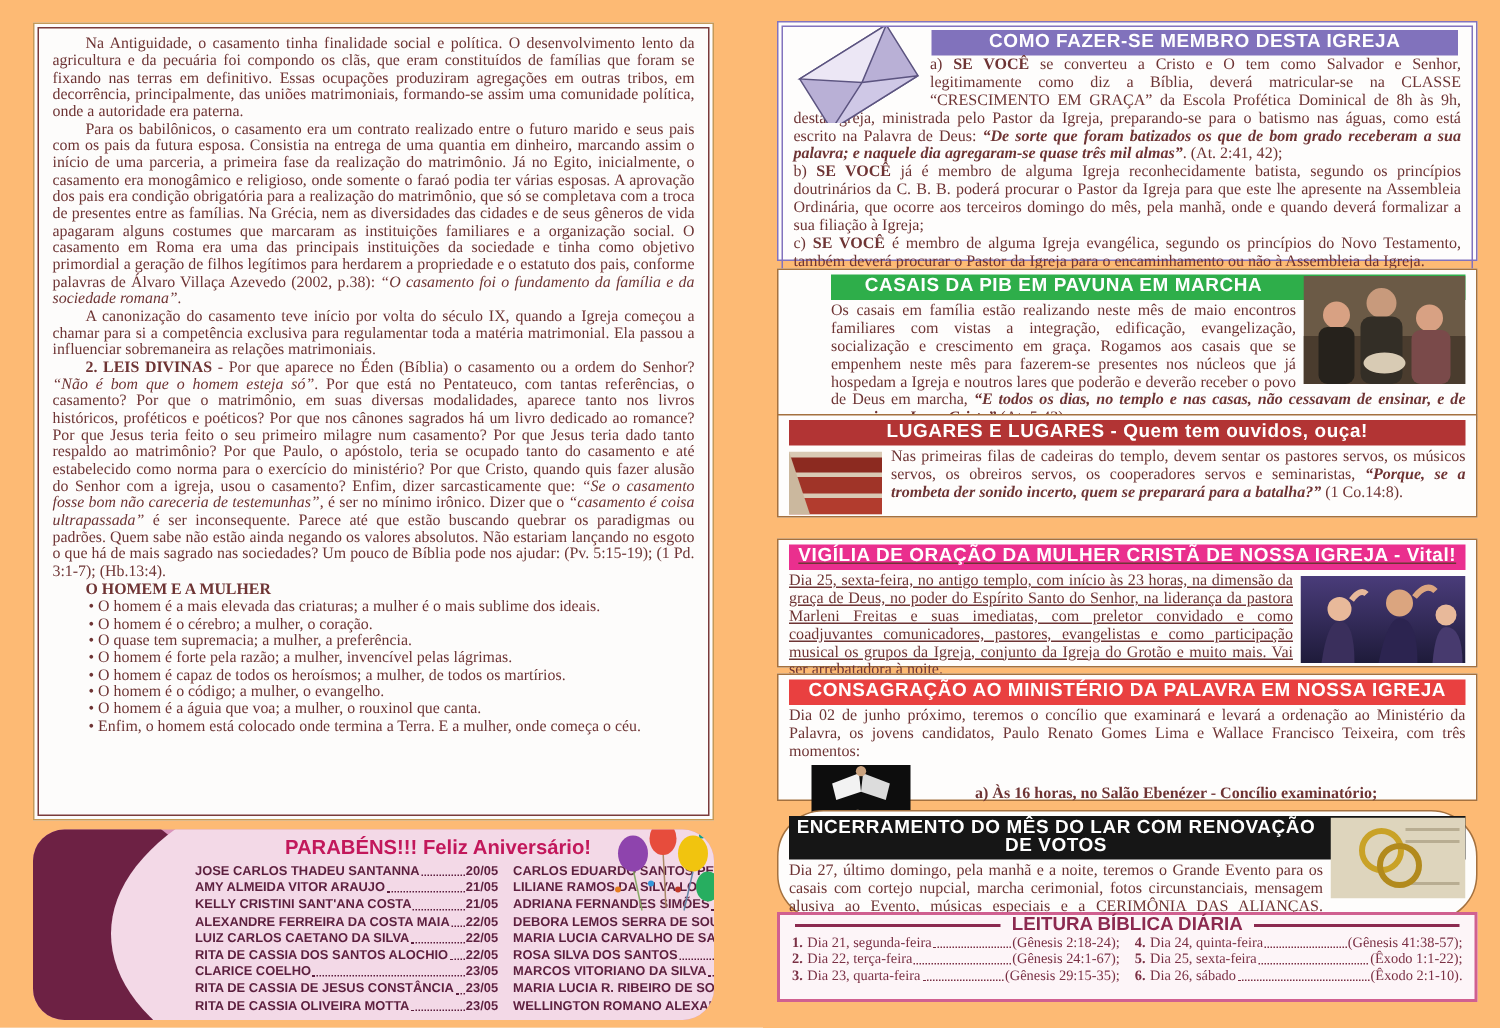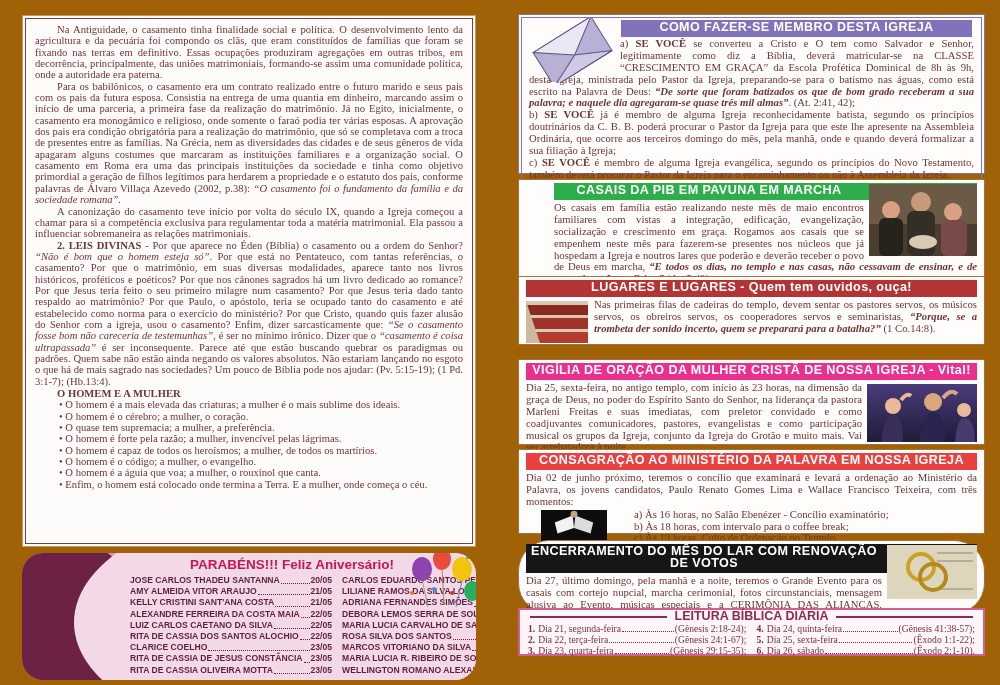--- a/index.html
+++ b/index.html
@@ -1,17 +1,17 @@
 <!DOCTYPE html>
 <html lang="pt"><head>
 <meta charset="utf-8">
 <style>
   html,body{margin:0;padding:0;}
   body{width:1000px;height:685px;background:#f7f4f2;font-family:"Liberation Serif",serif;}
-  .page{position:relative;width:1000px;height:685px;background:#a16207;overflow:hidden;}
+  .page{position:relative;width:1000px;height:685px;background:#fdba74;overflow:hidden;}
 
   
   .article-box{position:absolute;left:22px;top:15px;width:454px;height:532px;
     border:1px solid #c49a5a;background:#fdfcfb;box-sizing:border-box;padding:2px;}
   .article-inner{border:1px solid #7a3b3b;height:100%;box-sizing:border-box;padding:5px 9px 3px 9px;
     color:#6e3434;font-size:10.6px;line-height:11.35px;text-align:justify;overflow:hidden;}
   .article-inner p{margin:0;text-indent:22px;}
   .hm-head{font-weight:bold;text-indent:22px;margin:1px 0 0 0;}
   ul.hm{margin:0 0 0 24px;padding:0;list-style:none;}
   ul.hm li{margin:0;}
@@ -47,21 +47,21 @@
   .membro-close{text-indent:40px;letter-spacing:.3px;}
   .hdr-casais{background:#2eae4a;margin-right:115px;}
   .photo-r{float:right;margin:2px 0 2px 5px;}
   .photo-l{float:left;margin:2px 6px 1px 0;}
   .sec p{margin:0;}
   .hdr-lugares{background:#b23434;}
   .hdr-vigilia{background:#ea2f8e;}
   .hdr-consagr{background:#e94040;}
   .hdr-encerr{background:#161616;margin-right:100px;}
   .consagr-list{margin:1px 0 0 108px;}
-  .consagr-list div{margin:0;text-align:left;}
+  .consagr-list div{margin:16px;text-align:left;font-weight:bold;}
   
   .leitura{border:2px solid #d06090;background:#fdf5f8;}
   .leit-title{display:flex;align-items:center;gap:8px;margin:1px 10px 0 10px;
     font-family:"Liberation Sans",sans-serif;font-weight:bold;font-size:12.5px;color:#8c2a50;}
   .leit-title::before,.leit-title::after{content:"";flex:1;border-top:2px solid #8c2a50;}
   .leit-title span{white-space:nowrap;}
   .leit-grid{display:flex;gap:10px;padding:0 8px 2px 8px;font-size:9.6px;line-height:11px;color:#7a3044;}
   .leit-col{flex:1;}
   .leit-row{display:flex;align-items:flex-end;white-space:nowrap;}
   .leit-row .n{font-weight:bold;margin-right:3px;}
@@ -239,21 +239,21 @@
         <rect width="62" height="42" fill="#d9c9b4"></rect>
         <rect x="0" y="4" width="62" height="10" fill="#8c2a20"></rect>
         <rect x="0" y="17" width="62" height="11" fill="#a03428"></rect>
         <rect x="0" y="31" width="62" height="11" fill="#b23c2e"></rect>
         <polygon points="0,0 14,42 0,42" fill="#cbb89e"></polygon>
       </svg>
       <p><span>Nas primeiras filas de cadeiras do templo, devem sentar os pastores servos, os músicos servos, os obreiros servos, os cooperadores servos e seminaristas, </span><span class="bi">“Porque, se a trombeta der sonido incerto, quem se preparará para a batalha?”</span><span> (1 Co.14:8).</span></p>
     </div>
   </div>
 
-  <div class="sec" style="top:359px;height:86px;">
+  <div class="sec" style="top:359px;height:86px;text-decoration:underline;">
     <div class="sec-pad" style="overflow:hidden;">
       <div class="hdr hdr-vigilia" style="margin:1px 0 2px 0;">VIGÍLIA DE ORAÇÃO DA MULHER CRISTÃ DE NOSSA IGREJA - Vital!</div>
       <svg class="photo-r" width="110" height="58" viewBox="0 0 110 58">
         <defs>
             <linearGradient id="wg" x1="0" y1="0" x2="0" y2="1">
           <stop offset="0" stop-color="#4a3c7a"></stop>
               <stop offset="1" stop-color="#1e1b3a"></stop>
             </linearGradient>
           </defs>
         <rect width="110" height="58" fill="url(#wg)"></rect>
@@ -297,21 +297,21 @@
         <line x1="50" y1="16" x2="86" y2="16" stroke="#b8ad92" stroke-width="2"></line>
         <line x1="50" y1="44" x2="86" y2="44" stroke="#b8ad92" stroke-width="2"></line>
         <circle cx="34" cy="22" r="13" fill="none" stroke="#c9a227" stroke-width="4"></circle>
         <circle cx="46" cy="32" r="13" fill="none" stroke="#b28a1d" stroke-width="4"></circle>
       </svg>
       <div class="hdr hdr-encerr" style="margin:1px 0 2px 0;">ENCERRAMENTO DO MÊS DO LAR COM RENOVAÇÃO DE VOTOS</div>
       <p>Dia 27, último domingo, pela manhã e a noite, teremos o Grande Evento para os casais com cortejo nupcial, marcha cerimonial, fotos circunstanciais, mensagem alusiva ao Evento, músicas especiais e a CERIMÔNIA DAS ALIANÇAS. Convidemos a muitos casais para este acontecimento.</p>
     </div>
   </div>
 
-  <div class="sec leitura" style="top:608px;height:48px;">
+  <div class="sec leitura" style="top:608px;height:60px;">
     <div class="leit-title">
       <span>LEITURA BÍBLICA DIÁRIA</span>
     </div>
     <div class="leit-grid">
       <div class="leit-col">
         <div class="leit-row">
             <span class="n">1.</span>
             <span>Dia 21, segunda-feira</span>
             <span class="dots"></span>
             <span>(Gênesis 2:18-24);</span>

